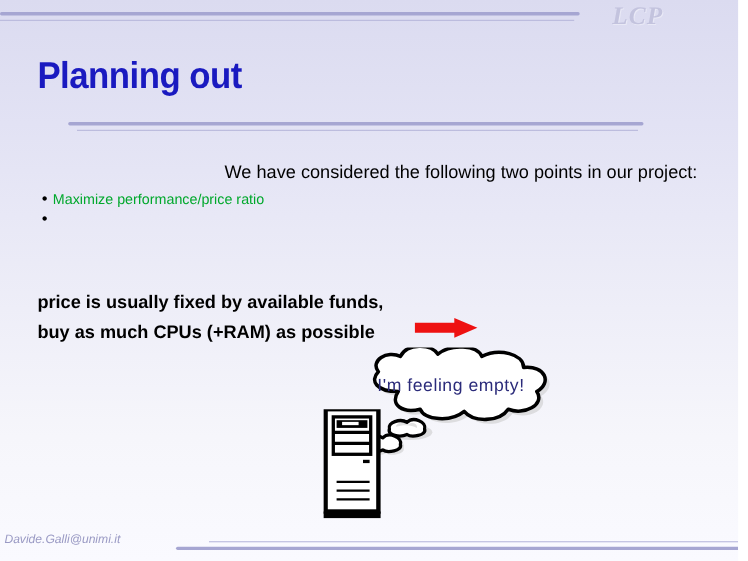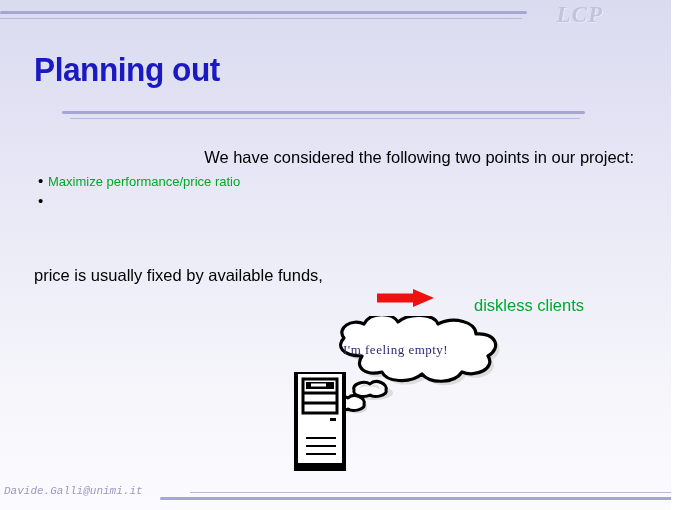--- a/index.html
+++ b/index.html
@@ -101,20 +101,21 @@
     font-size: 13px;
   }
   .green { color: #00a82c; }
   .black { color: #000000; }
 
   
   #para2 {
     position: absolute;
     left: 34px;
     top: 266px;
+    font-weight: bold;
   }
   .para-line {
     font-size: 16.5px;
     color: #000;
     margin: 0 0 8px 0;
     white-space: nowrap;
   }
 
   
   #arrow {
@@ -140,22 +141,22 @@
     position: absolute;
     left: 326px;
     top: 316px;
     width: 205px;
     height: 100px;
   }
   #cloud-text {
     position: absolute;
     left: 17px;
     top: 26px;
-    font-family: Liberation Serif, serif;
-    font-size: 13px;
+    font-family: Liberation Sans, sans-serif;
+    font-size: 16px;
     color: #2b2b7a;
     letter-spacing: 0.5px;
     white-space: nowrap;
     z-index: 3;
     text-align: right;
   }
 
   
   #tower {
     position: absolute;
@@ -163,21 +164,21 @@
     top: 372px;
     width: 54px;
     height: 100px;
   }
 
   
   #footer-email {
     position: absolute;
     left: 4px;
     top: 485px;
-    font-family: Liberation Mono, monospace;
+    font-family: Liberation Sans, sans-serif;
     font-style: italic;
     font-size: 11px;
     color: #9a9ac4;
     white-space: nowrap;
   }
 </style>
 </head>
 <body>
 
 <div id="slide">
@@ -200,27 +201,27 @@
       <span class="bullet-text green">Maximize performance/price ratio</span>
     </div>
 
     <div class="bullet-row">
       <span class="bullet-dot">•</span>
     </div>
   </div>
 
   <div id="para2">
     <p class="para-line">price is usually fixed by available funds,</p>
+    <p class="para-line">buy as much CPUs (+RAM) as possible</p>
   </div>
 
   <svg id="arrow" viewBox="0 0 58 20">
     <polygon points="0,5.5 36,5.5 36,1 57,10 36,19 36,14.5 0,14.5" fill="#ee1111"></polygon>
   </svg>
 
-  <div id="diskless">diskless clients</div>
 
   <div id="cloud-wrap">
     <svg width="205" height="100" viewBox="0 0 205 100">
       <g transform="translate(4,4)">
         <path d="M36,40
                  C16,40 10,30 18,22
                  C10,12 26,2 38,8
                  C44,-4 66,-4 72,6
                  C84,-4 108,-2 112,8
                  C128,0 150,6 150,18

